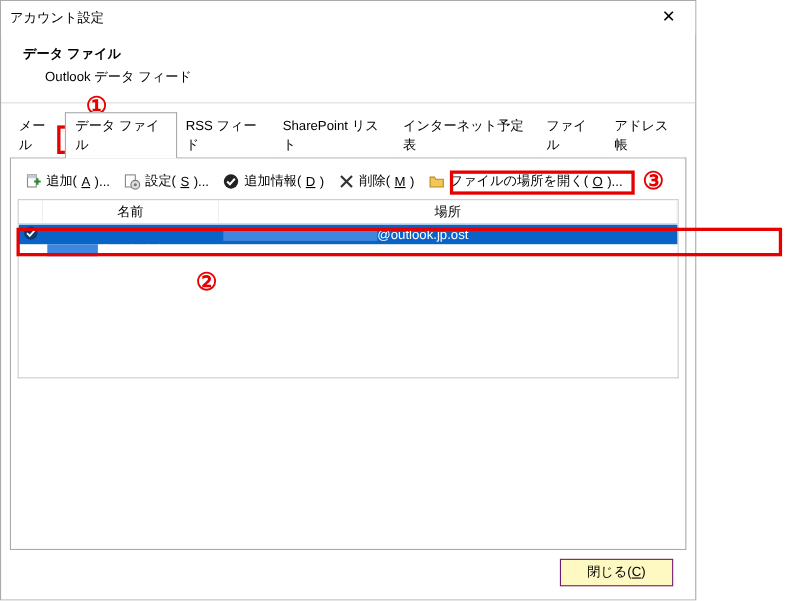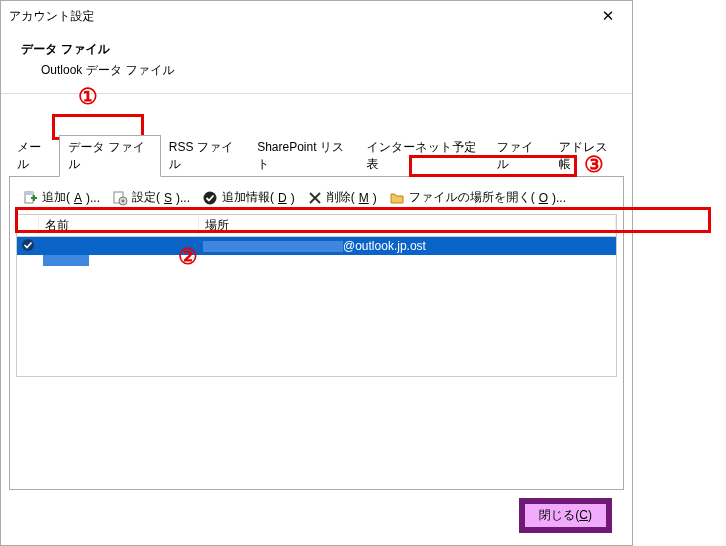--- a/index.html
+++ b/index.html
@@ -27,21 +27,20 @@
   .tabs-wrap { padding: 8px 8px 0 8px; flex:1; display:flex; flex-direction:column; }
   .tabs {
     display:flex; align-items:flex-end;
     position:relative;
   }
   .tab {
     padding: 3px 8px;
     background:#fff;
     font-size:12px;
     cursor:default;
-    margin-top:33px;
   }
   .tab.active {
     border:1px solid #aaa; border-bottom:1px solid #fff;
     position:relative; z-index:2; margin-bottom:-1px;
   }
 
   .tab-body {
     border:1px solid #aaa; flex:1; display:flex; flex-direction:column;
     padding: 6px;
   }
@@ -55,21 +54,21 @@
     padding:2px 4px; cursor:default; font-size:12px;
     white-space:nowrap;
   }
   .icon { width:16px; height:16px; display:inline-block; }
 
   .listhead {
     display:flex; background:#fff; border:1px solid #ccc;
     font-size:12px;
   }
   .listhead .col {
-    padding:2px 6px; border-right:1px solid #eee;
+    padding:2px 6px; border-right:1px solid #eee;text-align:center;
   }
   .col-ck { width:22px; }
   .col-name { width:160px; }
   .col-loc { flex:1; }
 
   .listbody {
     border:1px solid #ccc; border-top:none;
     height:140px; overflow:hidden;
     background:#fff;
   }
@@ -88,21 +87,21 @@
     display:flex; align-items:flex-start; gap:12px;
     padding:8px 6px 0 6px; font-size:12px; line-height:1.5;
   }
   .hint-text { flex:1; }
   .info-btn { white-space:nowrap; padding:2px 8px; background:#e9e9e9; border:1px solid #b7b7b7; }
 
   .footer {
     display:flex; justify-content:flex-end; padding:8px 12px 12px;
   }
   .btn {
-    padding:3px 14px; background:#f0abfc; border:6px solid #701a75;
+    padding:3px 24px; background:#fef9c3; border:1px solid #701a75;
     font-size:12px; cursor:default;
   }
   .accel { text-decoration:underline; }
 
   .annot {
     position:absolute; pointer-events:none;
   }
   .box1 { border:3px solid #e60000; }
   .circnum {
     color:#e60000; font-weight:bold; font-size:22px;
@@ -114,29 +113,29 @@
 
 <div class="dialog">
 
   <div class="titlebar">
     <span>アカウント設定</span>
     <div class="close-x">✕</div>
   </div>
 
   <div class="header-block">
     <div class="header-title">データ ファイル</div>
-    <div class="header-sub">Outlook データ ファイル</div>
+    <div class="header-sub">Outlook データ フィード</div>
   </div>
 
   <div class="tabs-wrap">
 
     <div class="tabs">
       <div class="tab">メール</div>
       <div class="tab active">データ ファイル</div>
-      <div class="tab">RSS ファイル</div>
+      <div class="tab">RSS フィード</div>
       <div class="tab">SharePoint リスト</div>
       <div class="tab">インターネット予定表</div>
       <div class="tab">ファイル</div>
       <div class="tab">アドレス帳</div>
     </div>
 
     <div class="tab-body">
 
       <div class="toolbar">
         <div class="tbtn">

